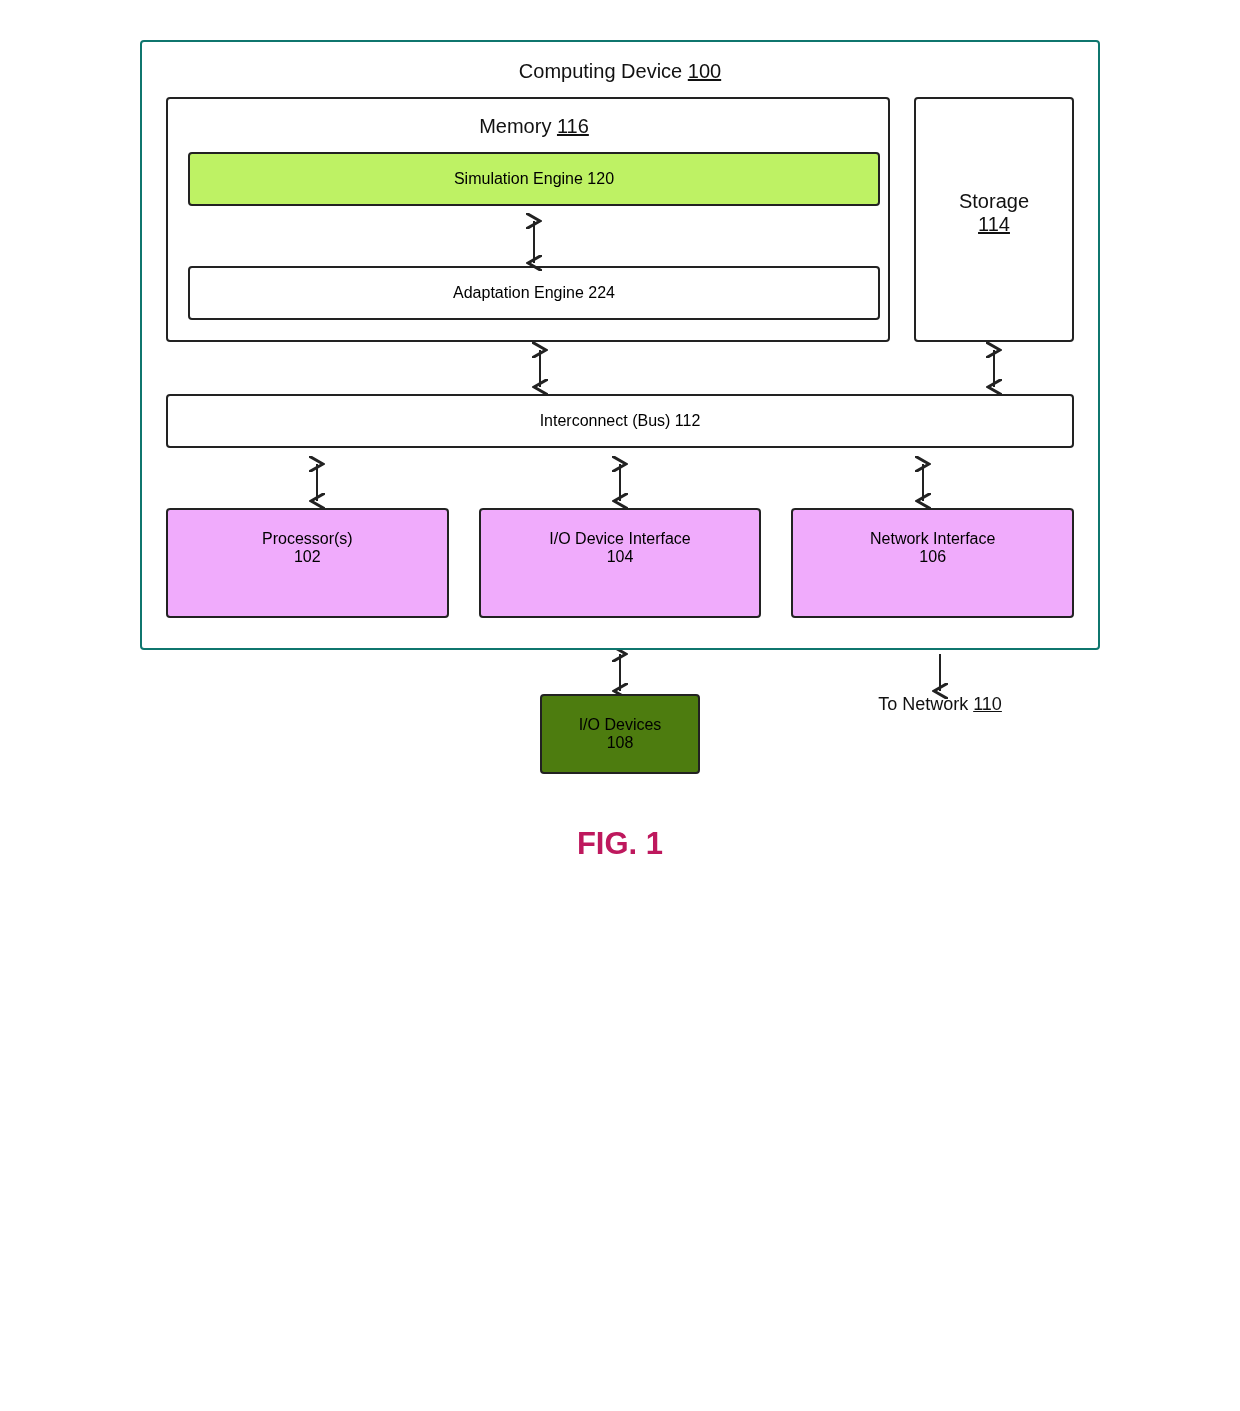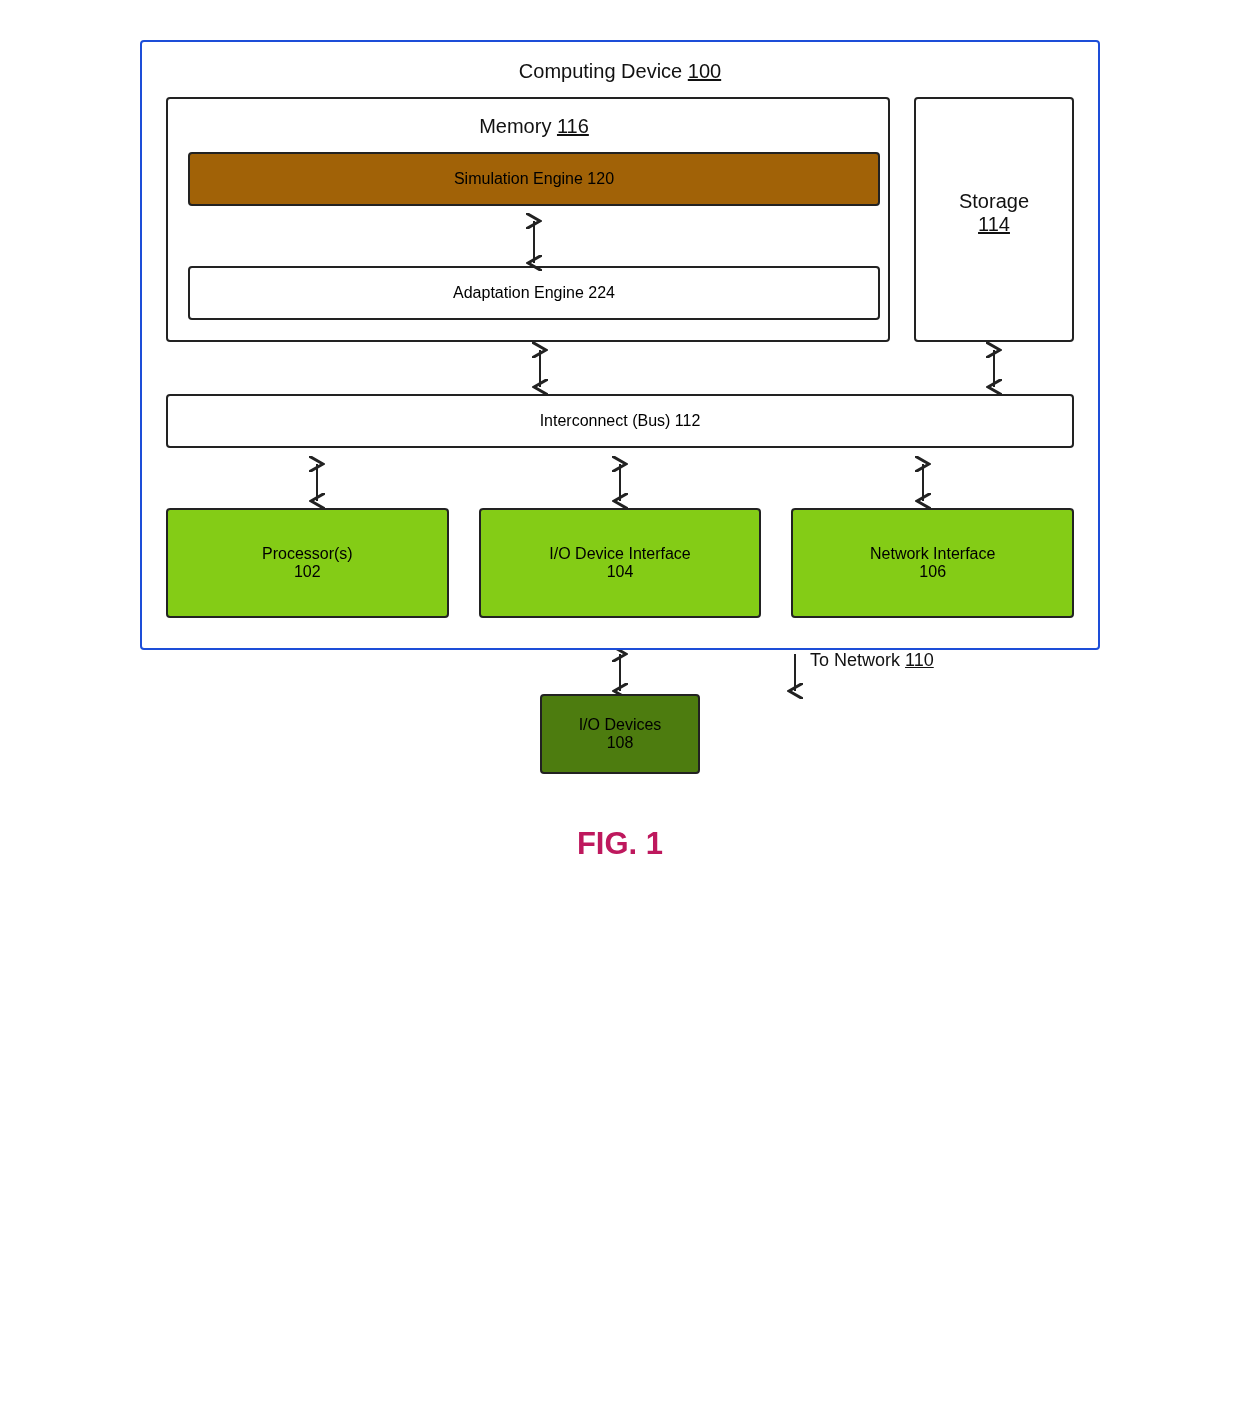--- a/index.html
+++ b/index.html
@@ -17,21 +17,21 @@
 
     .diagram-wrapper {
       width: 100%;
       display: flex;
       flex-direction: column;
       align-items: center;
     }
 
     
     .computing-device {
-      border: 2px solid #1d4ed8;
+      border: 2px solid #0f766e;
       border-radius: 4px;
       width: 960px;
       padding: 18px 24px 30px 24px;
       position: relative;
       background: #fff;
     }
 
     .box-label {
       font-size: 20px;
       color: #111;
@@ -75,21 +75,21 @@
       min-height: 220px;
     }
 
     
     .simulation-engine {
       border: 2px solid #222;
       border-radius: 4px;
       padding: 16px 30px;
       text-align: center;
       margin-bottom: 10px;
-      background: #a16207;
+      background: #bef264;
     }
 
     
     .adaptation-engine {
       border: 2px solid #222;
       border-radius: 4px;
       padding: 16px 30px;
       text-align: center;
       background: #fff;
     }
@@ -114,23 +114,23 @@
       margin-top: 0;
       justify-content: space-between;
     }
 
     .bottom-box {
       border: 2px solid #222;
       border-radius: 4px;
       flex: 1;
       padding: 20px 24px;
       text-align: center;
-      background: #84cc16;
-      display: flex;
-      align-items: center;
+      background: #f0abfc;
+      display: flex;
+      align-items: flex-start;
       justify-content: center;
       min-height: 110px;
     }
 
     .io-devices-box {
       border: 2px solid #222;
       border-radius: 4px;
       padding: 20px 30px;
       text-align: center;
       background: #4d7c0f;
@@ -326,21 +326,21 @@
           </marker>
         </defs>
         <line x1="15" y1="41" x2="15" y2="4" stroke="#222" stroke-width="2" marker-start="url(#arrowUp7)" marker-end="url(#arrowDown7)"></line>
       </svg>
       <div class="io-devices-box">
         <div><span>I/O Devices</span></div>
         <div><span class="underline">108</span></div>
       </div>
     </div>
 
-    <div style="flex:1; display:flex; flex-direction:row; ">
+    <div style="flex:1; display:flex; flex-direction:column; align-items:center;">
       <svg width="30" height="44" class="arrow">
         <defs>
           <marker id="arrowDown8" markerWidth="8" markerHeight="8" refX="4" refY="4" orient="auto">
             <path d="M0,0 L4,7 L8,0" fill="none" stroke="#222" stroke-width="1.5"></path>
           </marker>
         </defs>
         <line x1="15" y1="4" x2="15" y2="41" stroke="#222" stroke-width="2" marker-end="url(#arrowDown8)"></line>
       </svg>
       <div style="font-size:18px; color:#111; text-align:center;">
         <span>To Network</span>

